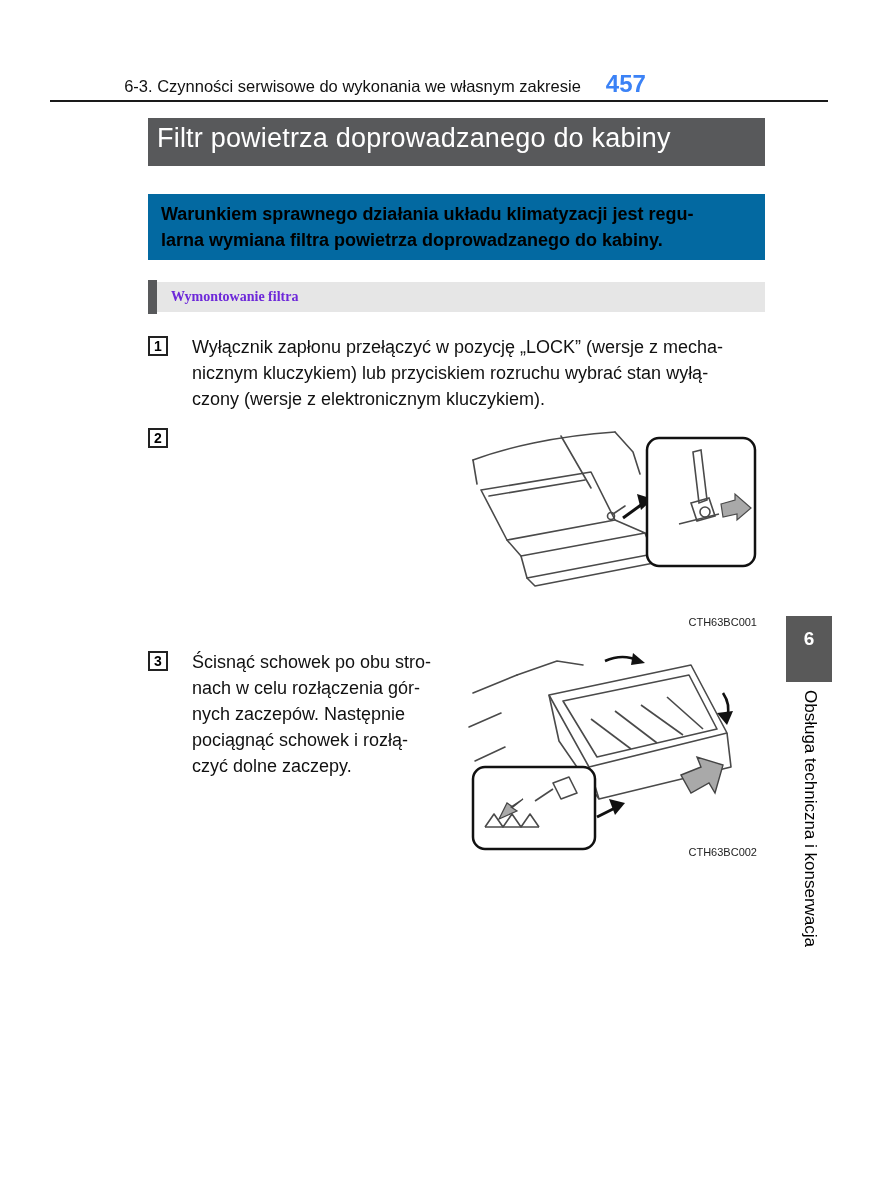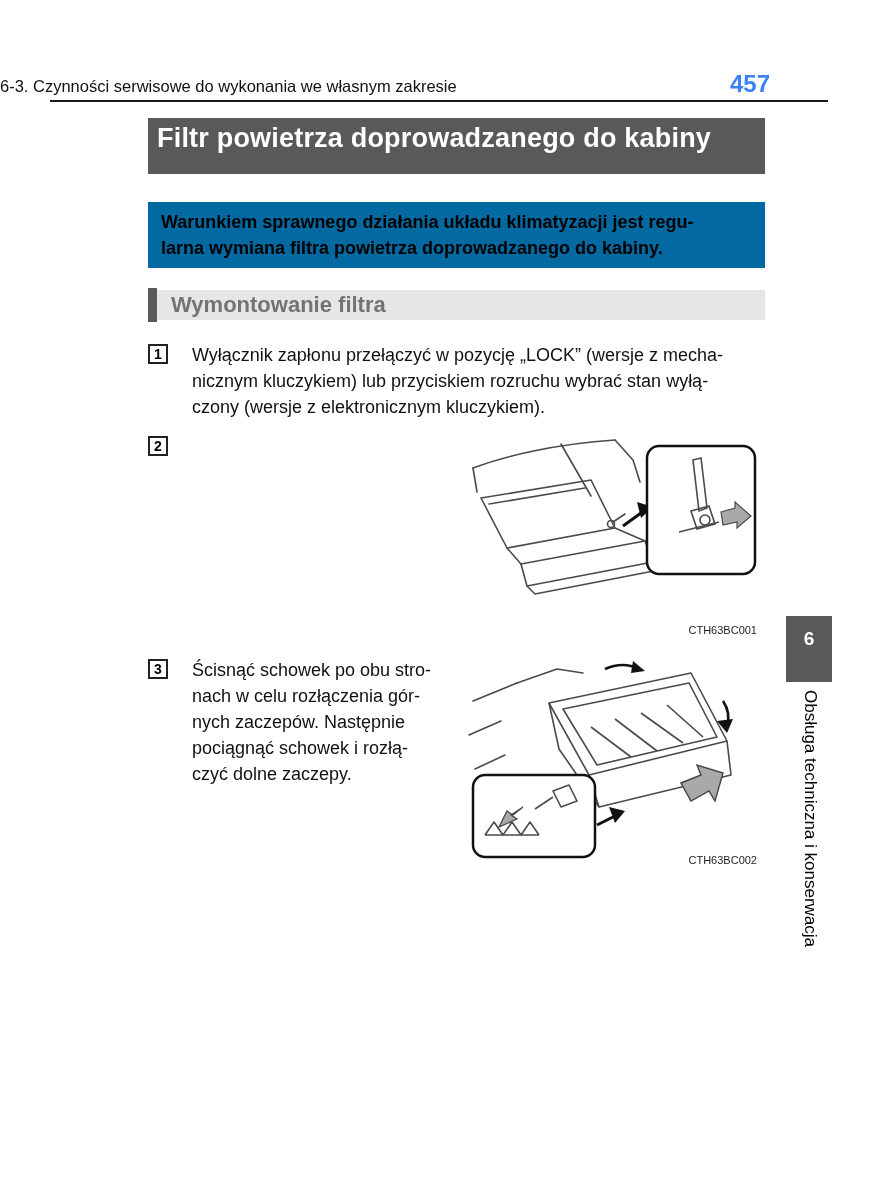--- a/index.html
+++ b/index.html
@@ -5,53 +5,53 @@
   * { margin:0; padding:0; box-sizing:border-box; }
   html,body { background:#ffffff; }
   body {
     width:880px; height:1200px; position:relative; overflow:hidden;
     font-family:"Liberation Sans", sans-serif; color:#111;
   }
 
   
   .page-header {
     position:absolute; top:70px; left:0; right:0;
-    display:flex; justify-content:space-between; align-items:baseline;
+    display:flex; justify-content:center; align-items:baseline;
     gap:25px; padding-right:110px;
   }
   .header-text { font-size:16.5px; color:#111; }
   .page-num { font-size:24px; font-weight:bold; color:#3b82f6; }
   .header-rule {
     position:absolute; top:100px; left:50px; width:778px;
     border-top:2px solid #1a1a1a;
   }
 
   
   .content { position:absolute; left:148px; top:118px; width:617px; }
 
   .title-banner {
     background:#58595b; color:#fff;
-    font-size:27px; font-weight:bold; letter-spacing:.2px;
-    height:56px; line-height:40px; padding-left:9px; white-space:nowrap;
+    font-size:27px; font-weight:normal; letter-spacing:.2px;
+    height:48px; line-height:40px; padding-left:9px; white-space:nowrap;
   }
 
   .intro-box {
     background:#0369a1; margin-top:28px; padding:7px 13px;
     font-size:18px; font-weight:bold; line-height:26px;
     white-space:pre-line; color:#000;
   }
 
   .section-header {
     margin-top:22px; height:30px; background:#e6e6e6;
     display:flex; align-items:center; position:relative;
   }
   .section-bar {
     position:absolute; left:0; top:-2px; bottom:-2px; width:9px; background:#58595b;
   }
-  .section-title { font-size:22px; font-weight:bold; padding-left:23px; color:#737373; }
+  .section-title { font-size:14px; font-weight:bold; padding-left:23px; color:#6d28d9;font-family:Liberation Serif, serif; }
 
   
   .step { display:flex; margin-top:22px; }
   .step-num {
     flex:0 0 auto; width:20px; height:20px; margin-top:2px;
     border:2px solid #222; font-size:14px; font-weight:bold;
     text-align:center; line-height:16px; color:#000; background:#fff;
   }
   .step-text {
     margin-left:24px; font-size:18px; line-height:26px;

